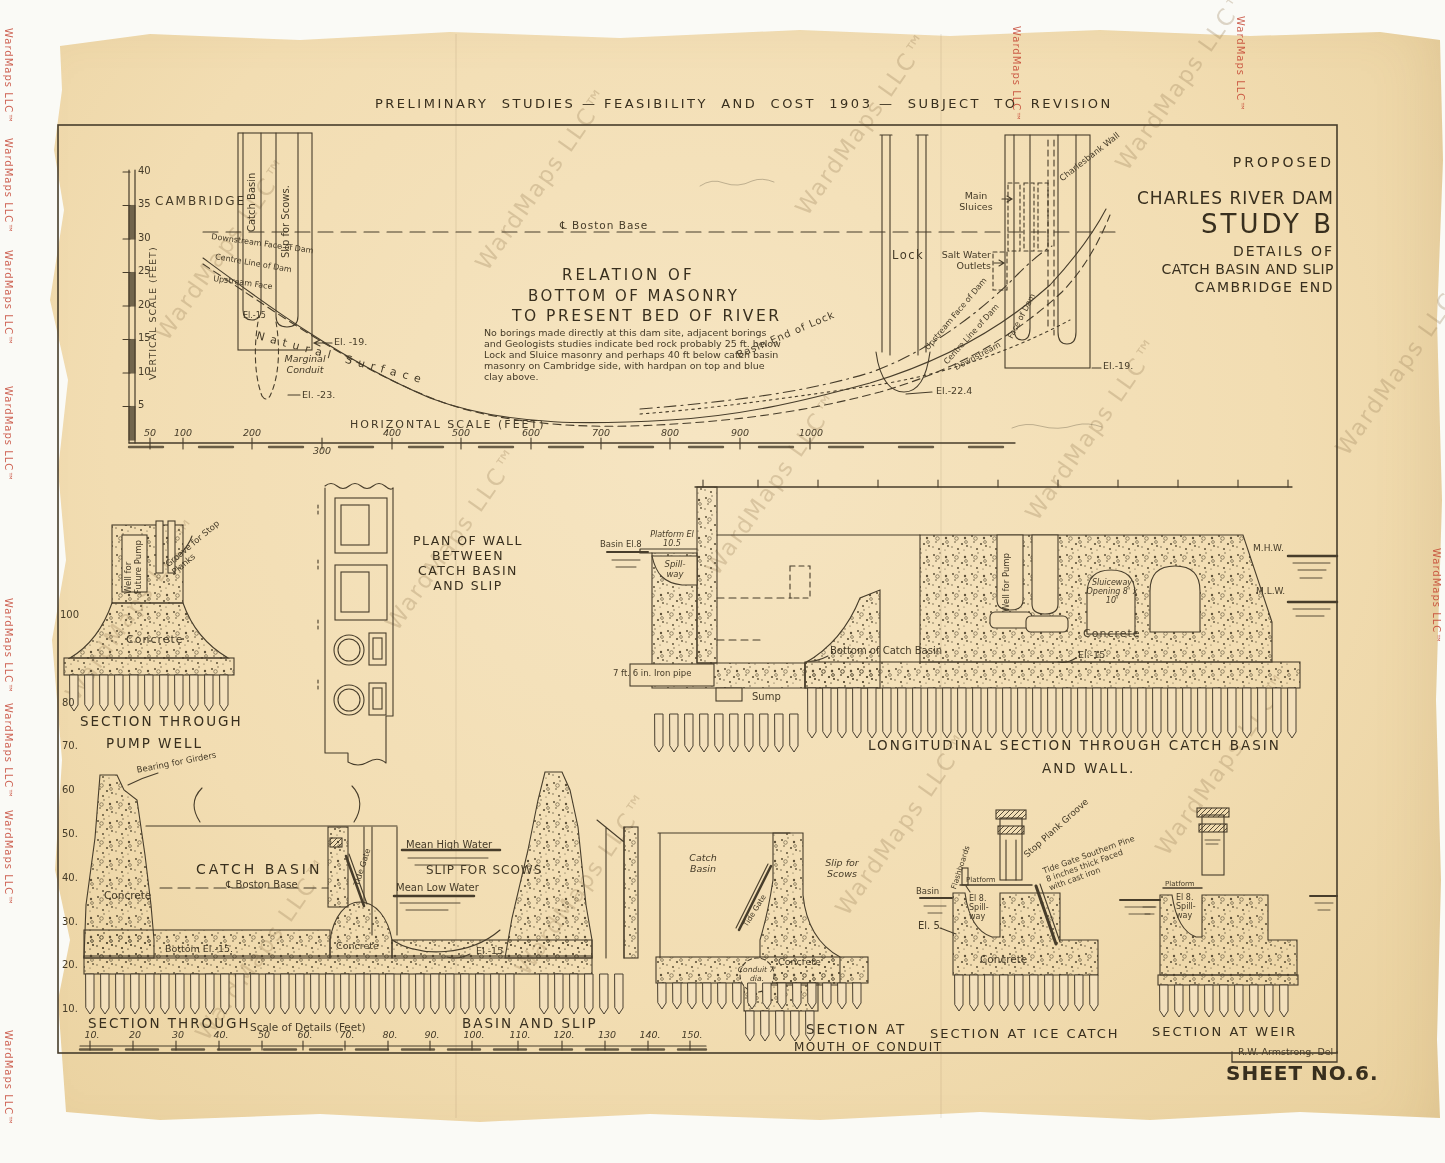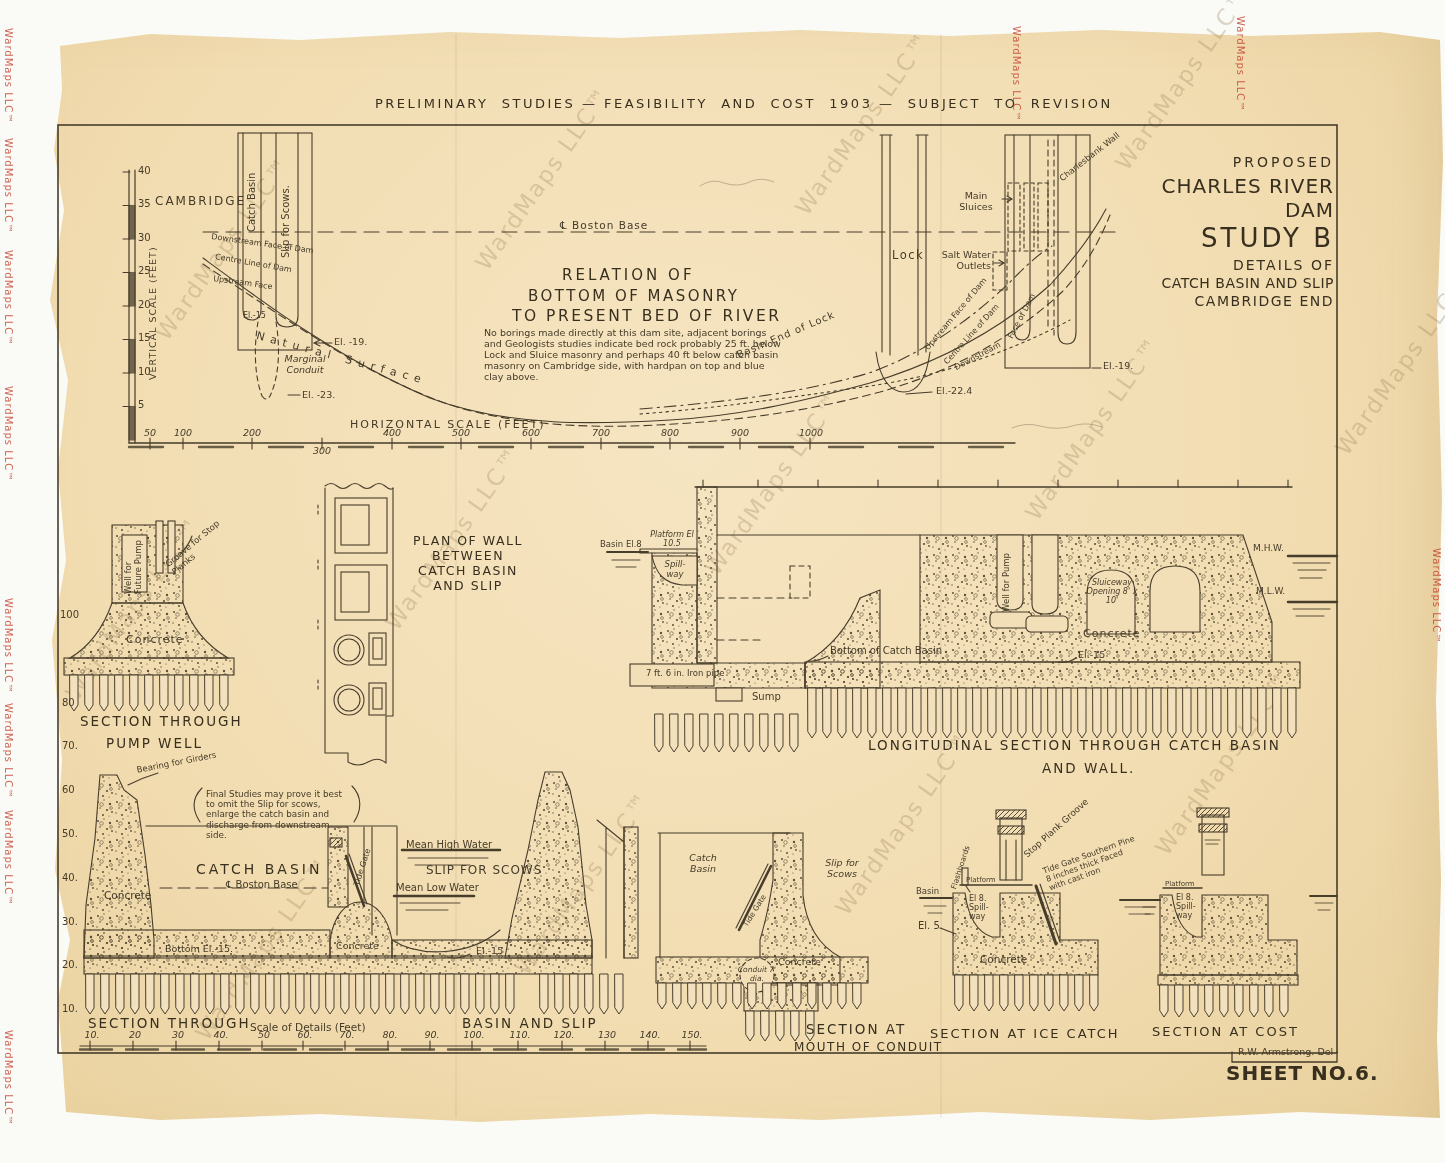--- a/index.html
+++ b/index.html
@@ -276,21 +276,21 @@
             <path d="M1160,985 h8 v26 l-4,6 l-4,-6 Z M1175,985 h8 v26 l-4,6 l-4,-6 Z M1190,985 h8 v26 l-4,6 l-4,-6 Z M1205,985 h8 v26 l-4,6 l-4,-6 Z M1220,985 h8 v26 l-4,6 l-4,-6 Z M1235,985 h8 v26 l-4,6 l-4,-6 Z M1250,985 h8 v26 l-4,6 l-4,-6 Z M1265,985 h8 v26 l-4,6 l-4,-6 Z M1280,985 h8 v26 l-4,6 l-4,-6 Z " fill="#f3e0bc" stroke="#4a4030" stroke-width="1"></path>
           </g>
       </g>
     </g>
   </svg>
 
   <span class="lbl hd" style="left:375px;top:97px;width:630px;text-align:center;font-size:13px;letter-spacing:2.5px">PRELIMINARY  STUDIES — FEASIBILITY  AND  COST  1903 —  SUBJECT  TO  REVISION</span>
 
   <div style="position:absolute;left:1120px;top:154px;width:214px;text-align:right;z-index:6">
     <div class="hd" style="font-size:14px;letter-spacing:3px">PROPOSED</div>
-    <div class="hd" style="font-size:20px;letter-spacing:1px;margin-top:4px">CHARLES RIVER DAM</div>
+    <div class="hd" style="font-size:17px;letter-spacing:1px;margin-top:18px">CHARLES RIVER DAM</div>
     <div class="hd" style="font-size:26px;letter-spacing:3px;margin-top:1px">STUDY B</div>
     <div class="hd" style="font-size:14px;letter-spacing:2px;margin-top:4px">DETAILS OF</div>
     <div class="hd" style="font-size:14px;letter-spacing:.5px;margin-top:2px">CATCH BASIN AND SLIP</div>
     <div class="hd" style="font-size:14px;letter-spacing:1.5px;margin-top:2px">CAMBRIDGE END</div>
   </div>
 
   <span class="lbl" style="left:155px;top:195px;font-size:12px;letter-spacing:2px">CAMBRIDGE</span>
   <span class="lbl rt" style="left:148px;top:380px;font-size:9.5px;letter-spacing:1px;transform:rotate(-90deg)">VERTICAL SCALE (FEET)</span>
   <span class="lbl" style="left:138px;top:165px;font-size:10px">40</span>
   <span class="lbl" style="left:138px;top:198px;font-size:10px">35</span>
@@ -358,34 +358,33 @@
   <div style="position:absolute;left:403px;top:533px;width:130px;text-align:center;z-index:6">
     <div class="hd" style="font-size:12.5px;letter-spacing:1.5px">PLAN OF WALL</div>
     <div class="hd" style="font-size:12.5px;letter-spacing:1.5px">BETWEEN</div>
     <div class="hd" style="font-size:12.5px;letter-spacing:1.5px">CATCH BASIN</div>
     <div class="hd" style="font-size:12.5px;letter-spacing:1.5px">AND SLIP</div>
   </div>
 
   <span class="lbl w c" style="left:648px;top:530px;width:48px;font-size:8px">Platform El 10.5</span>
   <span class="lbl" style="left:600px;top:540px;font-size:8.5px">Basin El.8</span>
   <span class="lbl w c" style="left:658px;top:560px;width:34px;font-size:8.5px">Spill-way</span>
-  <span class="lbl" style="left:646px;top:669px;font-size:8.5px">7 ft. 6 in. Iron pipe</span>
+  <span class="lbl" style="left:613px;top:669px;font-size:8.5px">7 ft. 6 in. Iron pipe</span>
   <span class="lbl" style="left:752px;top:691px;font-size:10px">Sump</span>
   <span class="lbl" style="left:830px;top:645px;font-size:10px">Bottom of Catch Basin</span>
   <span class="lbl rt" style="left:1002px;top:612px;font-size:8.5px;transform:rotate(-90deg)">Well for Pump</span>
   <span class="lbl w c" style="left:1086px;top:578px;width:52px;font-size:8px">Sluiceway Opening 8' x 10'</span>
   <span class="lbl" style="left:1083px;top:628px;font-size:11px;letter-spacing:1px">Concrete</span>
   <span class="lbl" style="left:1078px;top:650px;font-size:9.5px">El.-15</span>
   <span class="lbl" style="left:1253px;top:543px;font-size:9px">M.H.W.</span>
   <span class="lbl" style="left:1256px;top:586px;font-size:9px">M.L.W.</span>
   <span class="lbl hd" style="left:868px;top:738px;font-size:13.5px;letter-spacing:2px">LONGITUDINAL SECTION THROUGH CATCH BASIN</span>
   <span class="lbl hd" style="left:1042px;top:761px;font-size:13.5px;letter-spacing:2px">AND WALL.</span>
 
   <span class="lbl rt" style="left:136px;top:766px;font-size:8.5px;transform:rotate(-11deg)">Bearing for Girders</span>
-  <span class="lbl w" style="left:206px;top:789px;width:146px;font-size:8.8px;line-height:1.16">Final Studies may prove it best to omit the Slip for scows, enlarge the catch basin and discharge from downstream side.</span>
   <span class="lbl hd" style="left:196px;top:862px;font-size:14px;letter-spacing:3px">CATCH BASIN</span>
   <span class="lbl" style="left:226px;top:879px;font-size:10px">℄ Boston Base</span>
   <span class="lbl" style="left:104px;top:890px;font-size:10.5px">Concrete</span>
   <span class="lbl rt" style="left:352px;top:884px;font-size:8px;transform:rotate(-72deg)">Tide Gate</span>
   <span class="lbl" style="left:406px;top:839px;font-size:10px">Mean High Water</span>
   <span class="lbl" style="left:426px;top:864px;font-size:12px;letter-spacing:1px">SLIP FOR SCOWS</span>
   <span class="lbl" style="left:396px;top:882px;font-size:10px">Mean Low Water</span>
   <span class="lbl" style="left:476px;top:946px;font-size:9.5px">El.-15</span>
   <span class="lbl" style="left:165px;top:944px;font-size:9.5px">Bottom El.-15.</span>
   <span class="lbl" style="left:336px;top:941px;font-size:9.5px">Concrete</span>
@@ -421,18 +420,18 @@
   <span class="lbl" style="left:916px;top:887px;font-size:8.5px">Basin</span>
   <span class="lbl w" style="left:969px;top:895px;width:34px;font-size:8px;line-height:1.1">El 8. Spill-way</span>
   <span class="lbl" style="left:918px;top:920px;font-size:10px">El. 5.</span>
   <span class="lbl rt" style="left:1022px;top:852px;font-size:9px;transform:rotate(-42deg)">Stop Plank Groove</span>
   <span class="lbl rt w" style="left:1042px;top:868px;width:100px;font-size:8px;line-height:1.12;transform:rotate(-20deg)">Tide Gate Southern Pine 8 inches thick Faced with cast iron</span>
   <span class="lbl" style="left:980px;top:954px;font-size:10.5px">Concrete</span>
   <span class="lbl hd" style="left:930px;top:1027px;font-size:13px;letter-spacing:2px">SECTION AT ICE CATCH</span>
 
   <span class="lbl" style="left:1165px;top:881px;font-size:7px">Platform</span>
   <span class="lbl w" style="left:1176px;top:894px;width:34px;font-size:8px;line-height:1.1">El 8. Spill-way</span>
-  <span class="lbl hd" style="left:1152px;top:1025px;font-size:13px;letter-spacing:2px">SECTION AT COST</span>
+  <span class="lbl hd" style="left:1152px;top:1025px;font-size:13px;letter-spacing:2px">SECTION AT WEIR</span>
 
   <span class="lbl" style="left:1238px;top:1047px;font-size:9.5px">R.W. Armstrong. Del</span>
   <span class="lbl hd" style="left:1226px;top:1062px;font-size:20px;font-weight:bold;letter-spacing:1px">SHEET NO.6.</span>
 
 </div>
 
 </body></html>

